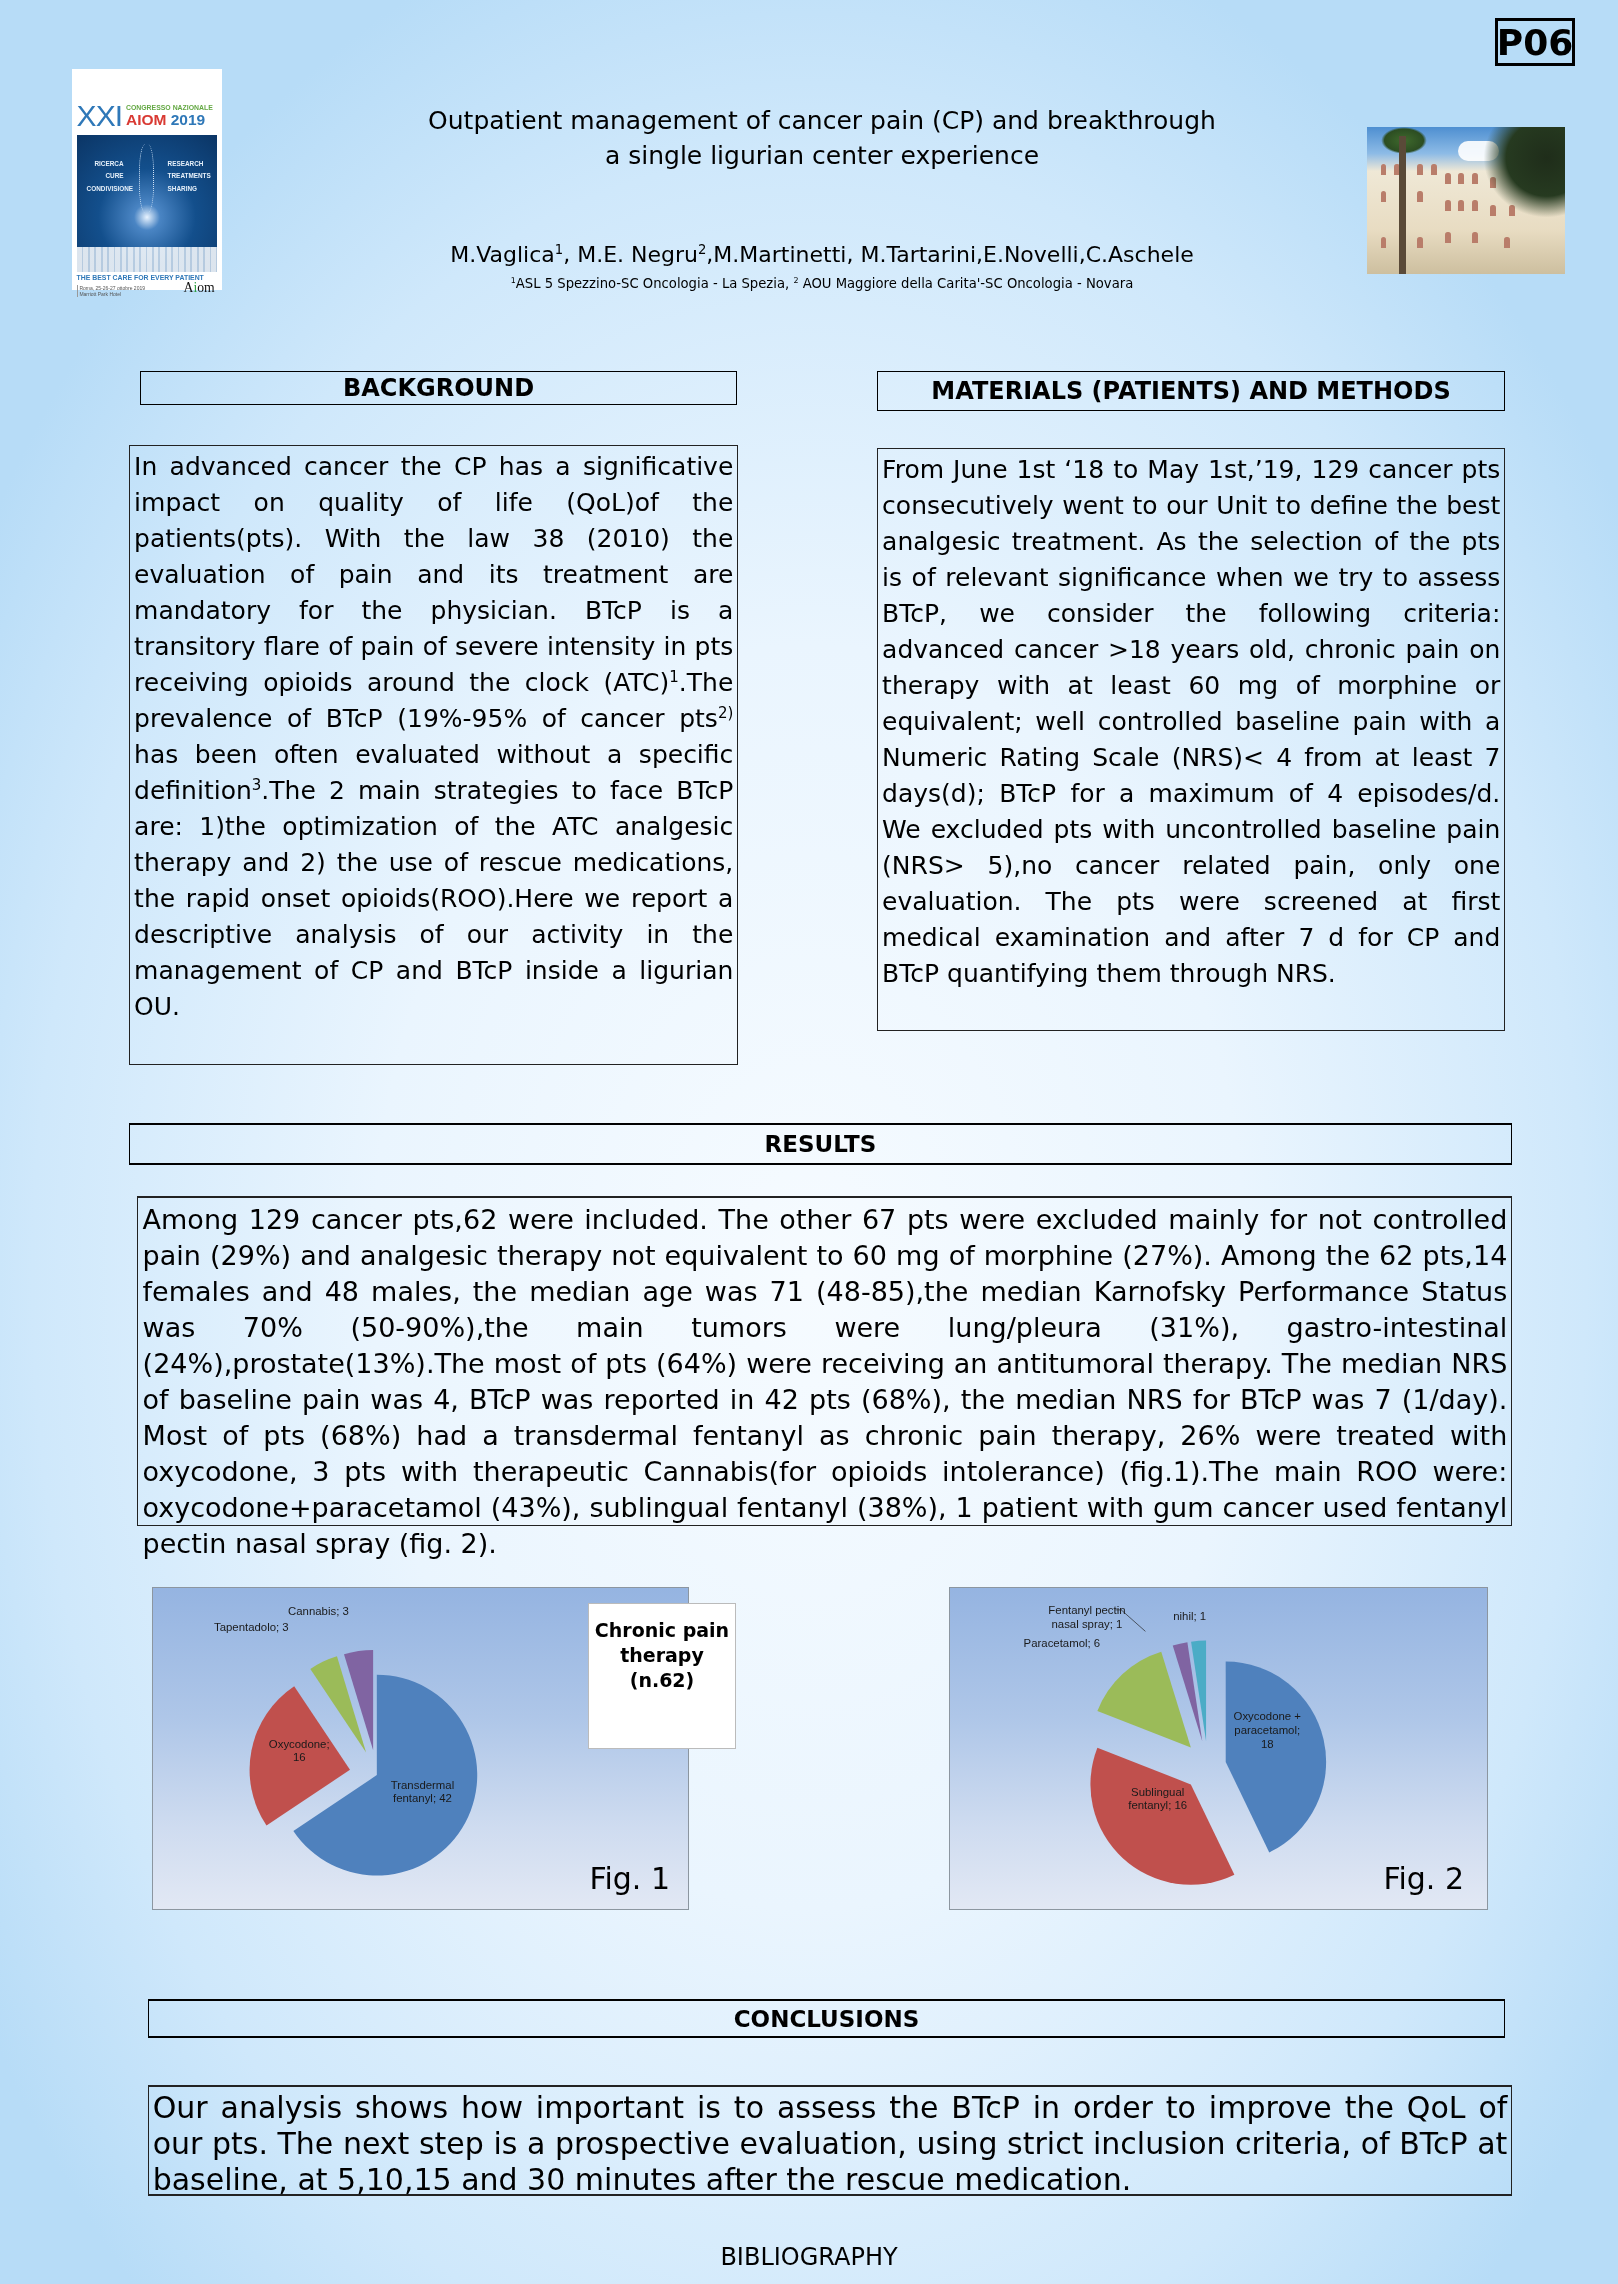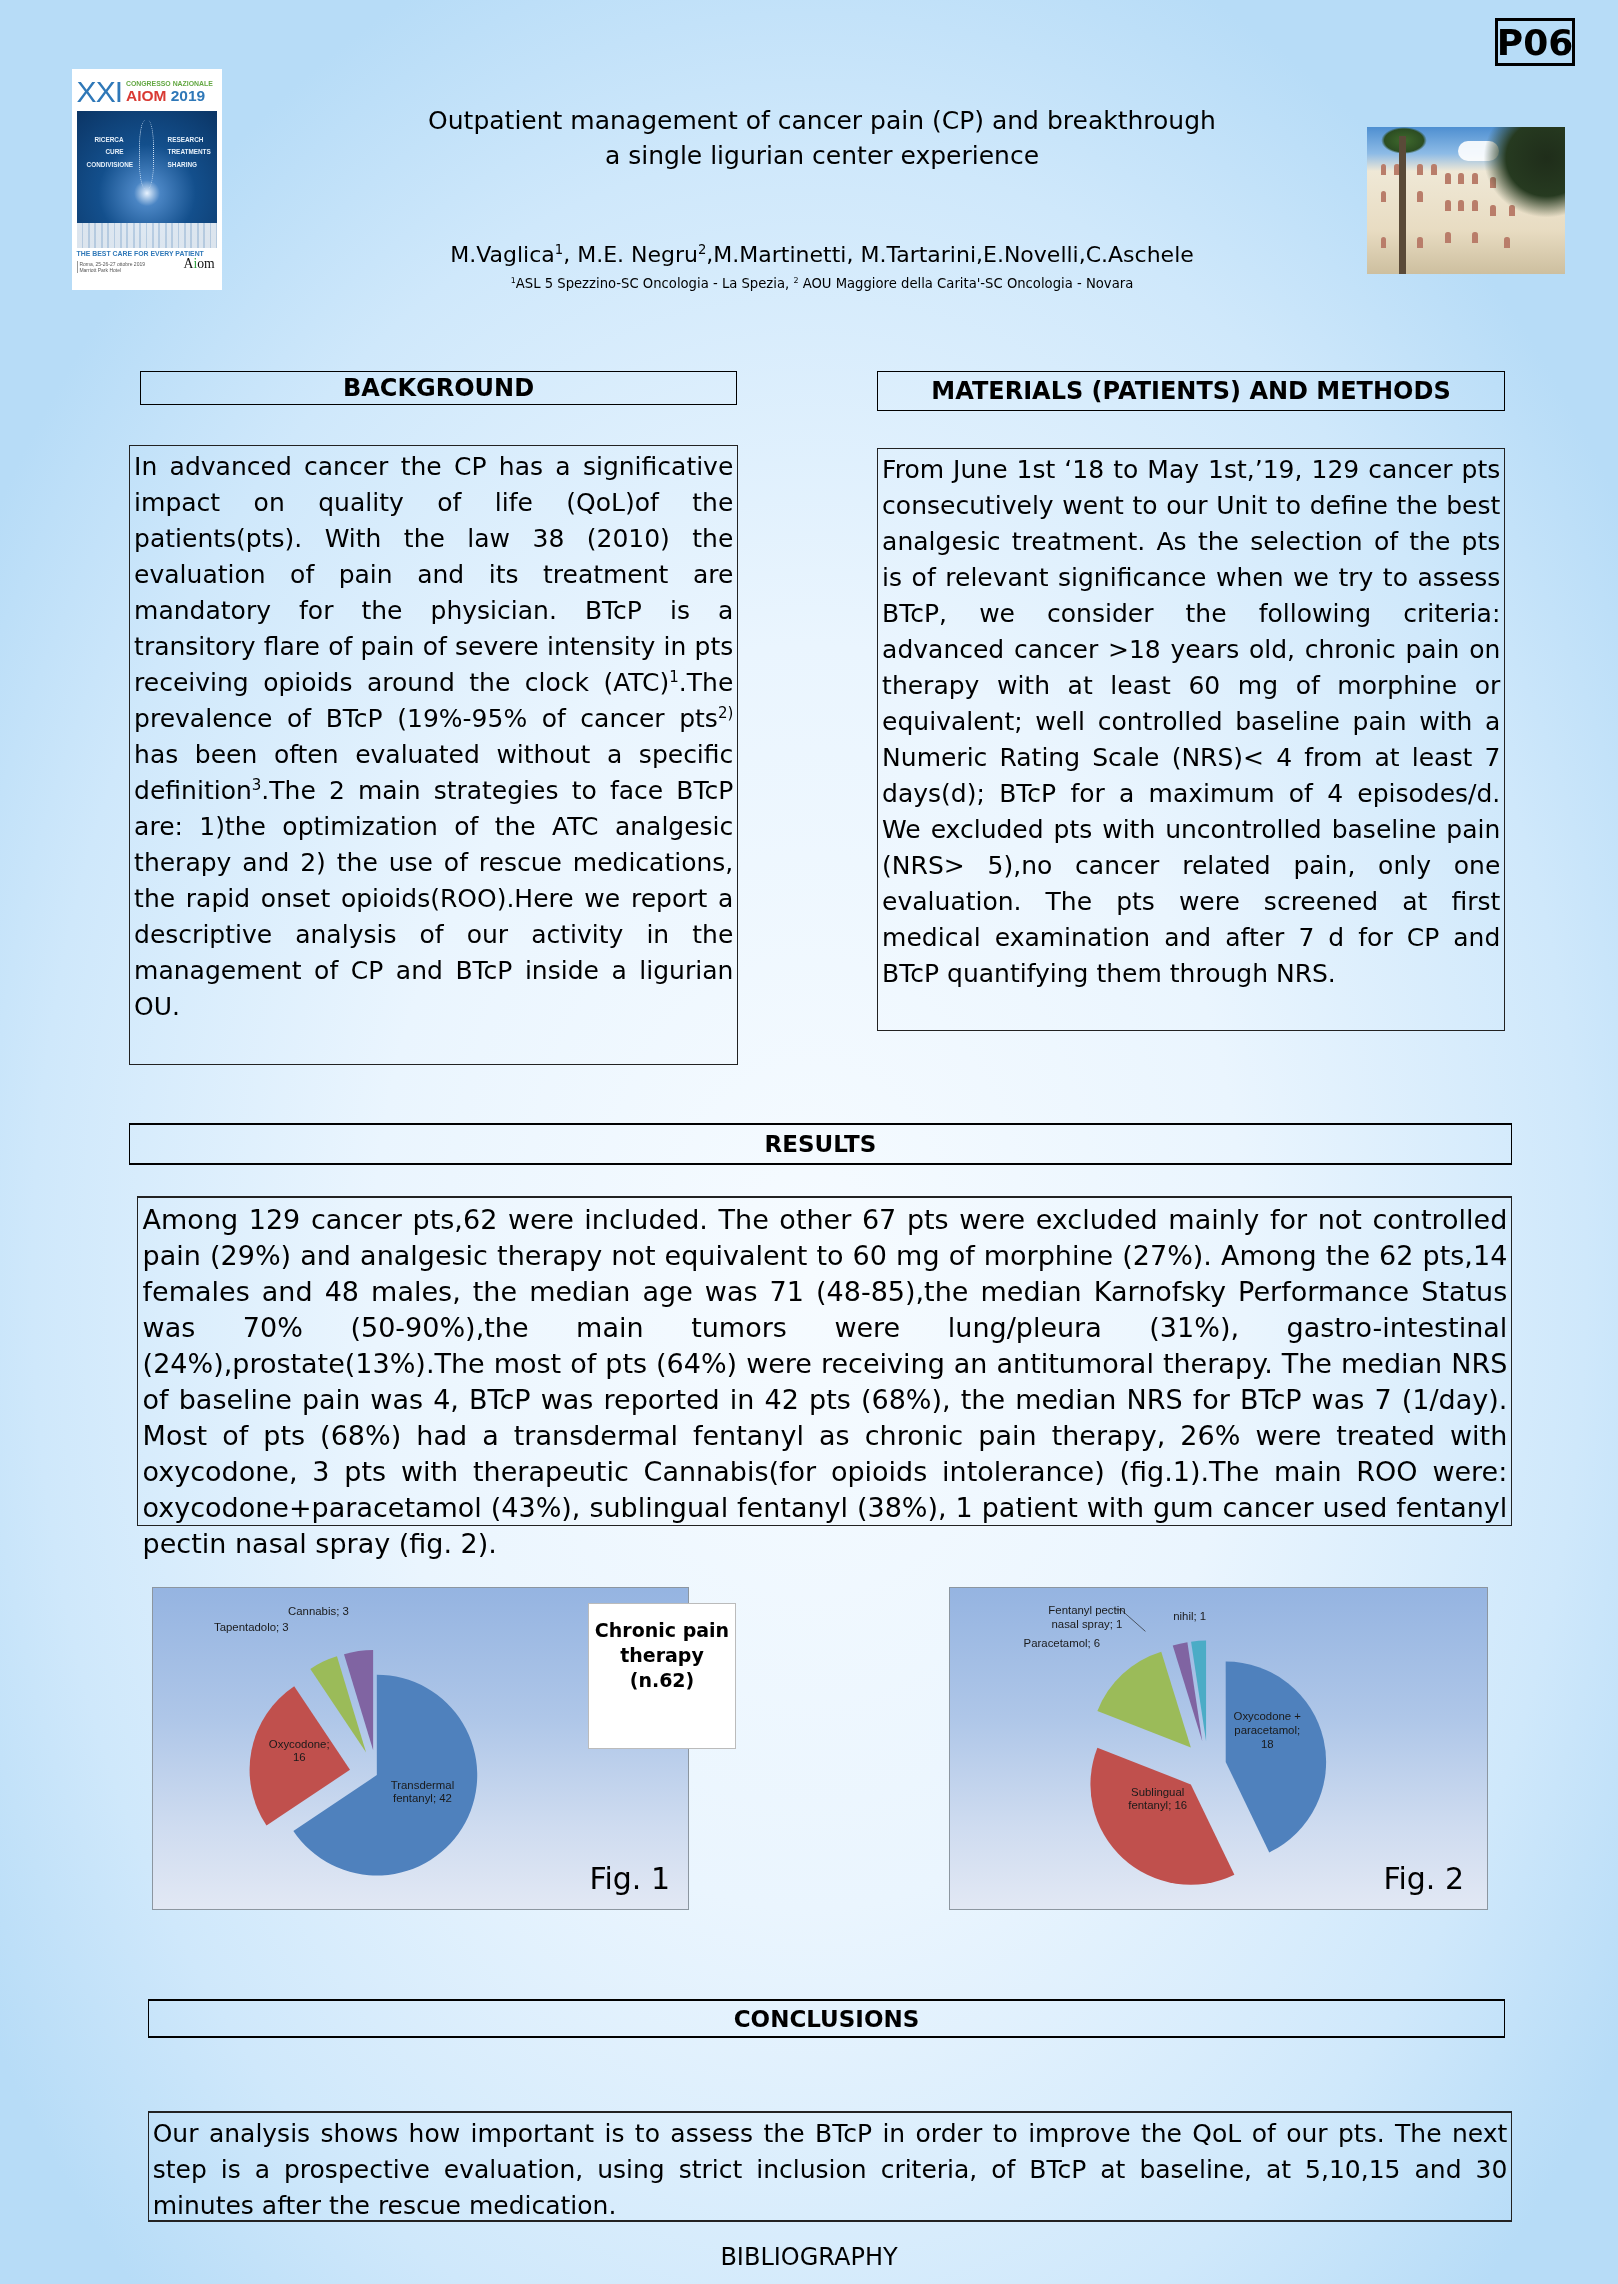--- a/index.html
+++ b/index.html
@@ -9,21 +9,21 @@
     font-family: "DejaVu Sans", sans-serif; color: #000;
   }
   .abs { position: absolute; }
   .poster-id {
     left: 1495px; top: 18px; width: 80px; height: 48px;
     border: 3.2px solid #000; display: flex; align-items: center; justify-content: center;
     font-weight: bold; font-size: 36px; box-sizing: border-box; background: transparent;
   }
   
   .logo { left: 72px; top: 69px; width: 150px; height: 221px; background: #fff; box-sizing: border-box; padding: 4.6px; }
-  .logo-top { height: 37px; display: flex; align-items: center; gap: 3.7px; }
+  .logo-top { height: 37px; display: flex; align-items: center; gap: 3.7px; margin-top: 24px; }
   .logo-xxi { font-family: "Liberation Sans", sans-serif; font-size: 30px; color: #2f78b8; letter-spacing: -0.9px; line-height: 1; }
   .logo-right { display: flex; flex-direction: column; line-height: 1; }
   .logo-cong { font-size: 6.9px; color: #64a843; font-family: "Liberation Sans", sans-serif; font-weight: bold; }
   .logo-aiom { font-size: 15.5px; font-weight: bold; font-family: "Liberation Sans", sans-serif; }
   .logo-aiom .red { color: #d93a33; } .logo-aiom .blue { color: #2f78b8; }
   .logo-mid { height: 137px; background: radial-gradient(circle at 50% 60%, #e8f3ff 0%, #4a85c4 12%, #134f8c 45%, #0b3565 100%); position: relative; color: #e6f0fa; font-size: 6.4px; font-family: "Liberation Sans", sans-serif; font-weight: bold; }
   .logo-mid .l { position: absolute; left: 10px; top: 23px; text-align: right; line-height: 12.8px; width: 37px; }
   .logo-mid .r { position: absolute; left: 91px; top: 23px; line-height: 12.8px; }
   .logo-mid .dna { position: absolute; left: 62px; top: 9px; width: 13.7px; height: 69px; border-left: 1.4px dotted #cfe3f8; border-right: 1.4px dotted #cfe3f8; border-radius: 40%; }
   .logo-mid .skyline { position: absolute; left: 0; bottom: 0; width: 100%; height: 25px; background: repeating-linear-gradient(90deg, #f3f7fb 0 4.6px, #c8d9ea 4.6px 6.4px); opacity: .9; }
@@ -51,21 +51,21 @@
     display: flex; align-items: center; justify-content: center;
     font-weight: bold; font-size: 24px; background: transparent;
   }
   .heading.thin { font-weight: bold; font-size: 23px; border-top-width: 2.7px; border-bottom-width: 2.7px; border-left-width: 0.9px; border-right-width: 0.9px; }
   .textbox {
     position: absolute; box-sizing: border-box; border: 1.4px solid #222;
     font-size: 25px; line-height: 36px; padding: 2.7px 3.7px 2.7px 4.1px; text-align: justify;
   }
   .textbox sup { font-size: 60%; line-height: 0; }
   .results-box { font-size: 27px; line-height: 36px; padding: 3.7px 3.7px 1.8px 4.6px; border-top-width: 2.3px; }
-  .concl-box { font-size: 25px; line-height: 36px; padding: 2.7px 3.7px 1.8px 3.7px; border-top-width: 2.3px; border-bottom-width: 2.7px; margin-top: 26px; }
+  .concl-box { font-size: 30px; line-height: 36px; padding: 2.7px 3.7px 1.8px 3.7px; border-top-width: 2.3px; border-bottom-width: 2.7px; }
 
   .figure {
     position: absolute; box-sizing: border-box; border: 1.8px solid #8c96a0;
     background: linear-gradient(180deg, #95b4e1 0%, #aec6e8 40%, #cfdcf0 75%, #e2e8f4 100%);
   }
   .figure svg { position: absolute; left: 0; top: 0; }
   .fig-title { position: absolute; background: #fff; text-align: center; font-weight: bold; font-family: "DejaVu Sans", sans-serif; box-sizing: border-box; border: 0.5px solid #bbb; display: flex; align-items: center; justify-content: center; margin-left: 48px; }
   .fig-label { position: absolute; font-size: 30px; }
   .slice-label { font-family: "Liberation Sans", sans-serif; font-size: 25px; fill: #1a1a1a; }
 

